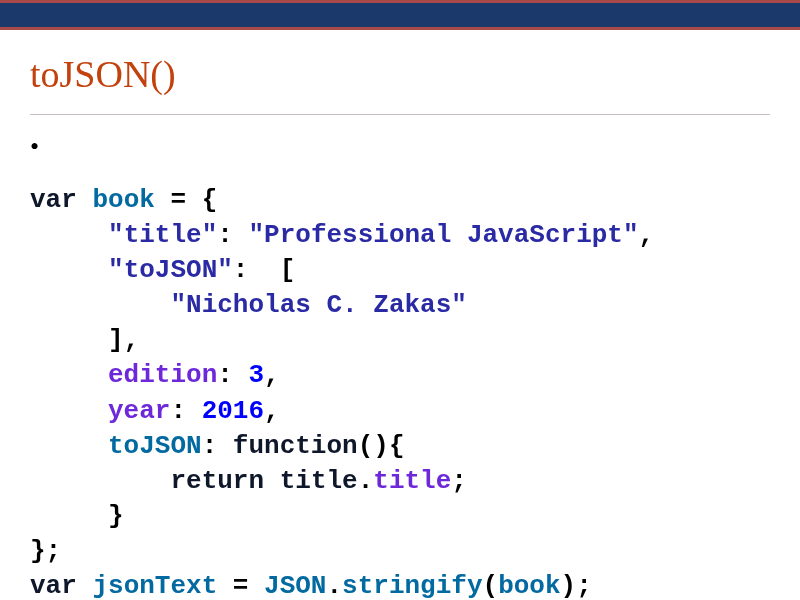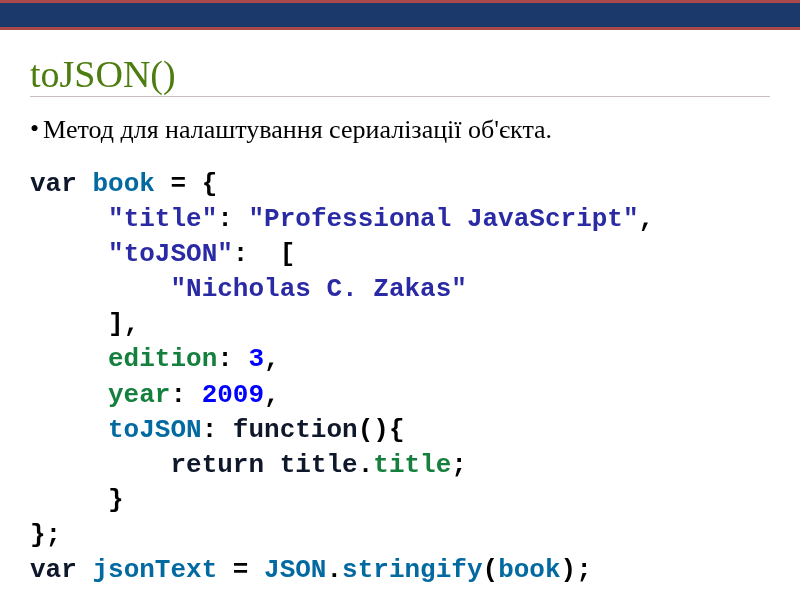--- a/index.html
+++ b/index.html
@@ -17,25 +17,26 @@
     background: #1b3a6b;
     border-top: 3px solid #a94a4a;
     border-bottom: 3px solid #a94a4a;
     box-sizing: border-box;
   }
   .content {
     padding: 22px 30px 0 30px;
   }
   .title {
     font-size: 38px;
-    color: #4d7c0f;
+    color: #c2410c;
     font-family: Georgia, "Times New Roman", serif;
     margin: 0 0 10px 0;
     font-weight: normal;
     border-bottom: 1px solid #c9bdbd;
+    padding-bottom: 18px;
   }
   .bullet-row {
     display: flex;
     align-items: flex-start;
     gap: 4px;
     margin-top: 18px;
     margin-bottom: 22px;
   }
   .bullet-dot {
     font-size: 26px;
@@ -50,45 +51,44 @@
   .code {
     font-family: "Courier New", Courier, monospace;
     font-size: 26px;
     font-weight: bold;
     line-height: 1.35;
     white-space: pre;
     color: #000;
   }
   .kw   { color: #0f172a; } 
   .id   { color: #0369a1; } 
-  .prop { color: #15803d; } 
+  .prop { color: #6d28d9; } 
   .str  { color: #2a2aa5; } 
   .num  { color: #0000ff; } 
   .pun  { color: #000;    } 
 </style>
 </head>
 <body>
 
 <div class="top-band"></div>
 
 <div class="content">
 
   <h1 class="title">toJSON()</h1>
 
   <div class="bullet-row">
     <span class="bullet-dot">•</span>
-    <span class="bullet-text">Метод для налаштування сериалізації об'єкта.</span>
   </div>
 
   <div class="code"><span class="kw">var</span><span> </span><span class="id">book</span><span class="pun"> = {</span>
 <span>     </span><span class="str">"</span><span class="str">title</span><span class="str">"</span><span class="pun">: </span><span class="str">"</span><span class="str">Professional JavaScript</span><span class="str">"</span><span class="pun">,</span>
 <span>     </span><span class="str">"</span><span class="str">toJSON</span><span class="str">"</span><span class="pun">: </span><span class="pun"> [</span>
 <span>         </span><span class="str">"</span><span class="str">Nicholas C. Zakas</span><span class="str">"</span>
 <span>     </span><span class="pun">]</span><span class="pun">,</span>
 <span>     </span><span class="prop">edition</span><span class="pun">: </span><span class="num">3</span><span class="pun">,</span>
-<span>     </span><span class="prop">year</span><span class="pun">: </span><span class="num">2009</span><span class="pun">,</span>
+<span>     </span><span class="prop">year</span><span class="pun">: </span><span class="num">2016</span><span class="pun">,</span>
 <span>     </span><span class="id">toJSON</span><span class="pun">: </span><span class="kw">function</span><span class="pun">(){</span>
 <span>         </span><span class="kw">return</span><span> </span><span class="kw">title</span><span class="pun">.</span><span class="prop">title</span><span class="pun">;</span>
 <span>     </span><span class="pun">}</span>
 <span class="pun">};</span>
 <span class="kw">var</span><span> </span><span class="id">jsonText</span><span class="pun"> = </span><span class="id">JSON</span><span class="pun">.</span><span class="id">stringify</span><span class="pun">(</span><span class="id">book</span><span class="pun">)</span><span class="pun">;</span></div>
 
 </div>
 
 </body></html>

